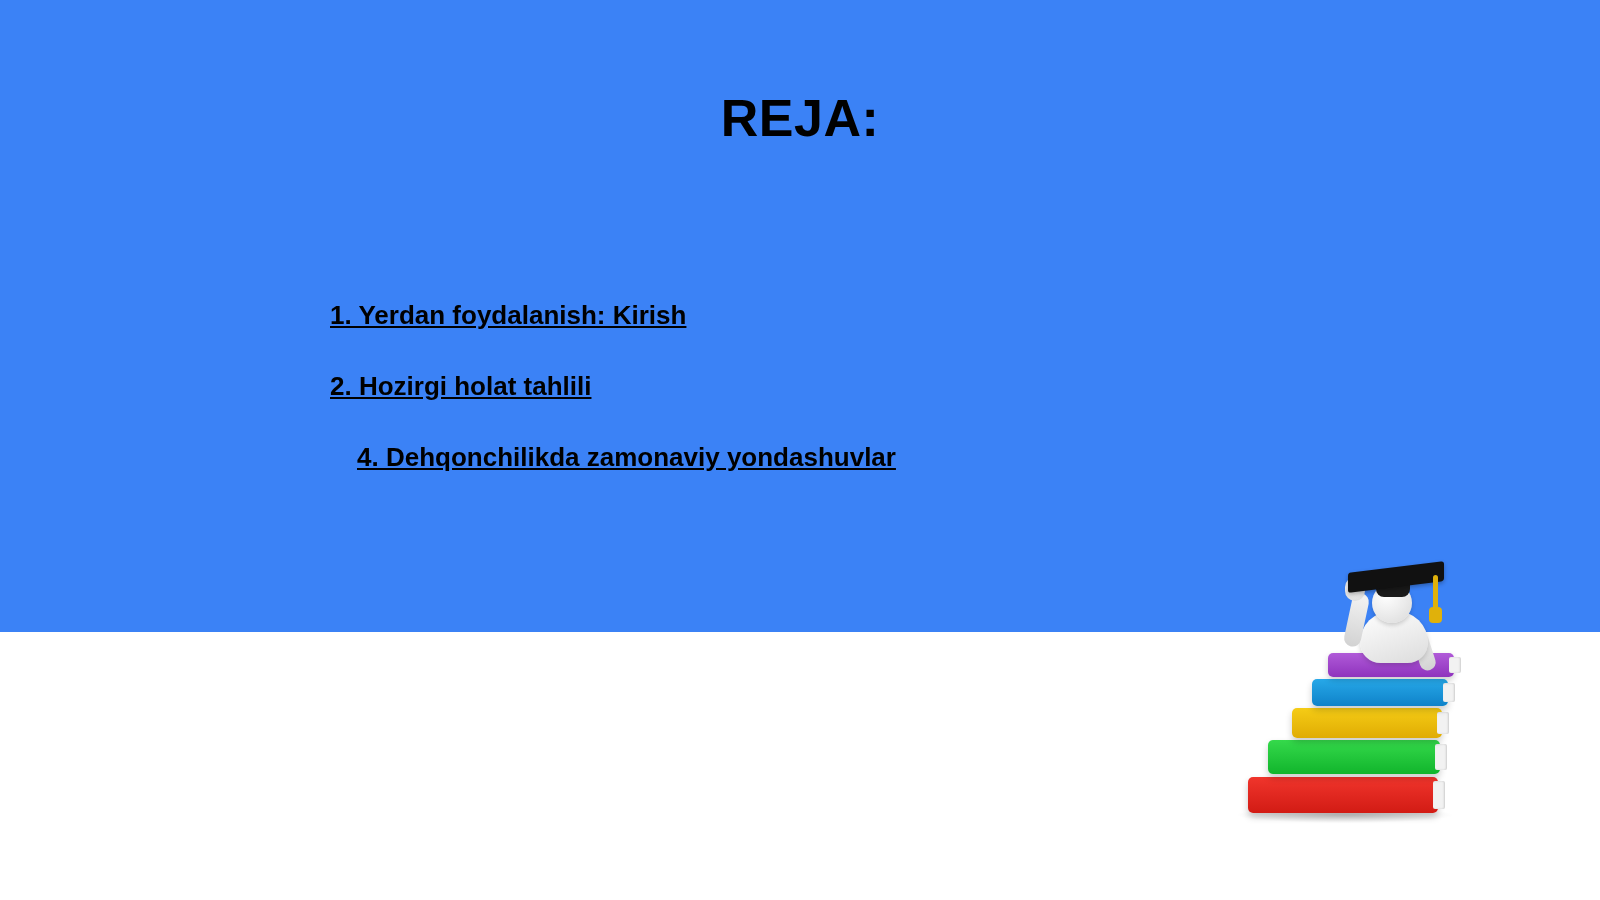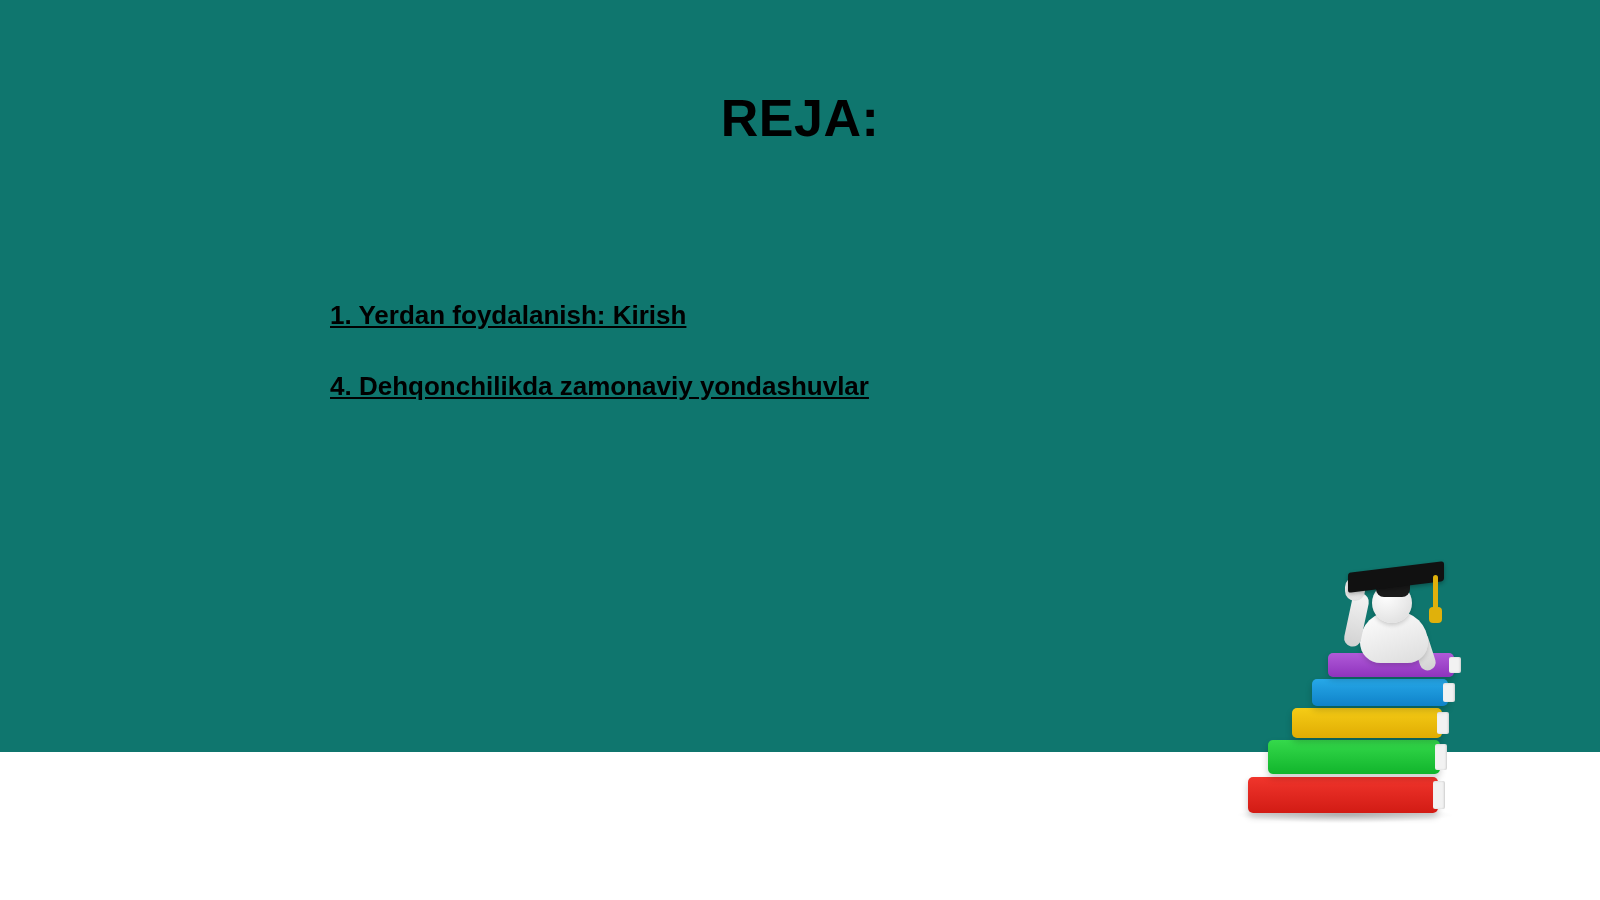--- a/index.html
+++ b/index.html
@@ -9,22 +9,22 @@
   }
   body {
     width: 1600px;
     height: 900px;
     overflow: hidden;
     font-family: "Liberation Sans", sans-serif;
   }
   .slide {
     position: relative;
     width: 1600px;
-    height: 752px;
-    background: #0f766e;
+    height: 632px;
+    background: #3b82f6;
   }
   .slide-title {
     position: absolute;
     left: 0;
     top: 88px;
     width: 1600px;
     text-align: center;
     font-size: 52px;
     font-weight: bold;
     color: #000000;
@@ -39,20 +39,21 @@
   .plan-item {
     font-size: 26px;
     font-weight: bold;
     color: #000000;
     margin-bottom: 40px;
     white-space: nowrap;
     text-decoration: underline;
   }
   .plan-item:last-child {
     margin-bottom: 0;
+    margin-left: 27px;
   }
 
   
   .illustration {
     position: absolute;
     left: 1230px;
     top: 545px;
     width: 290px;
     height: 295px;
   }
@@ -208,20 +209,21 @@
 </style>
 </head>
 <body>
 
 <div class="slide">
 
   <div class="slide-title">REJA:</div>
 
   <div class="plan-list">
     <div class="plan-item">1. Yerdan foydalanish: Kirish</div>
+    <div class="plan-item">2. Hozirgi holat tahlili</div>
     <div class="plan-item">4. Dehqonchilikda zamonaviy yondashuvlar</div>
   </div>
 
   <div class="illustration">
     <div class="illus-shadow"></div>
 
     <div class="book book-red">
       <div class="pages"></div>
     </div>
     <div class="book book-green">

